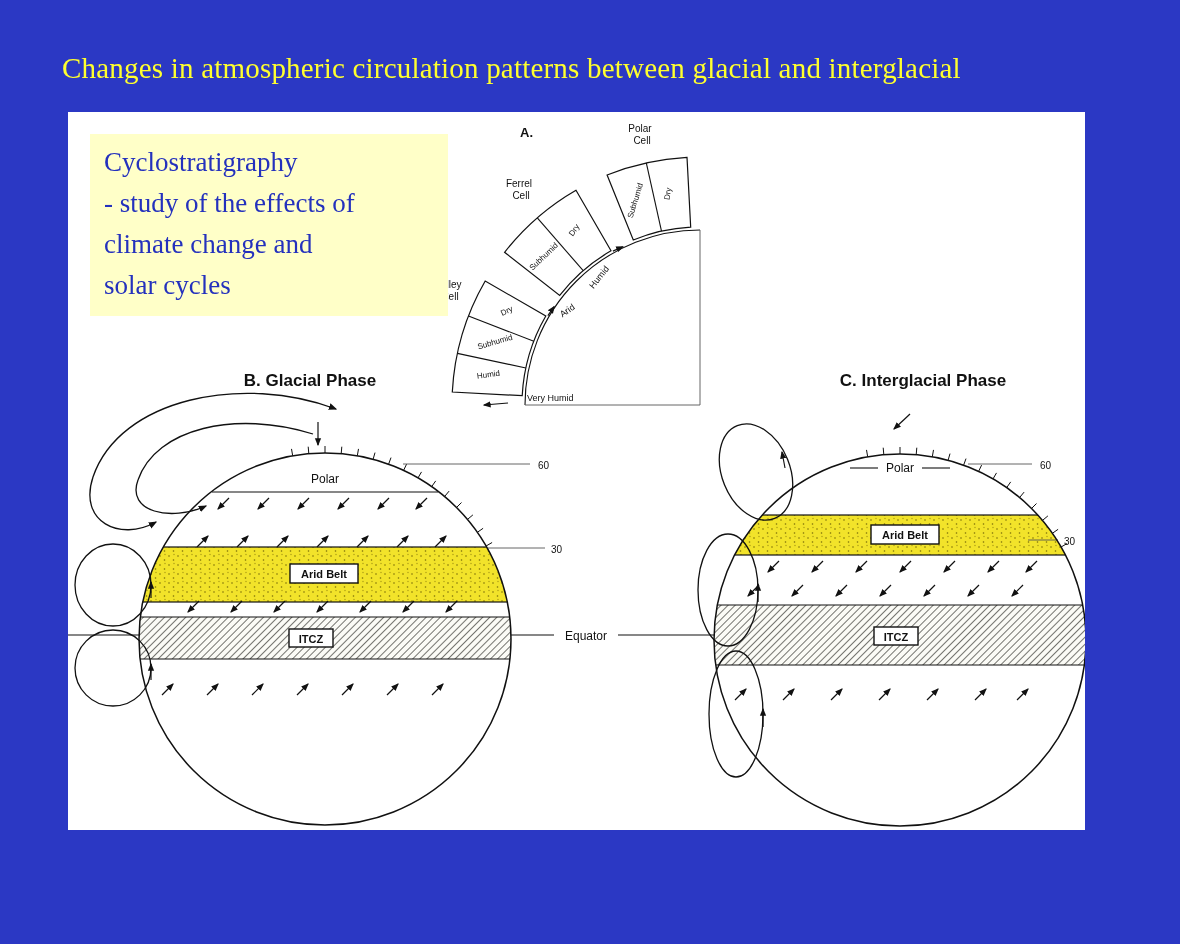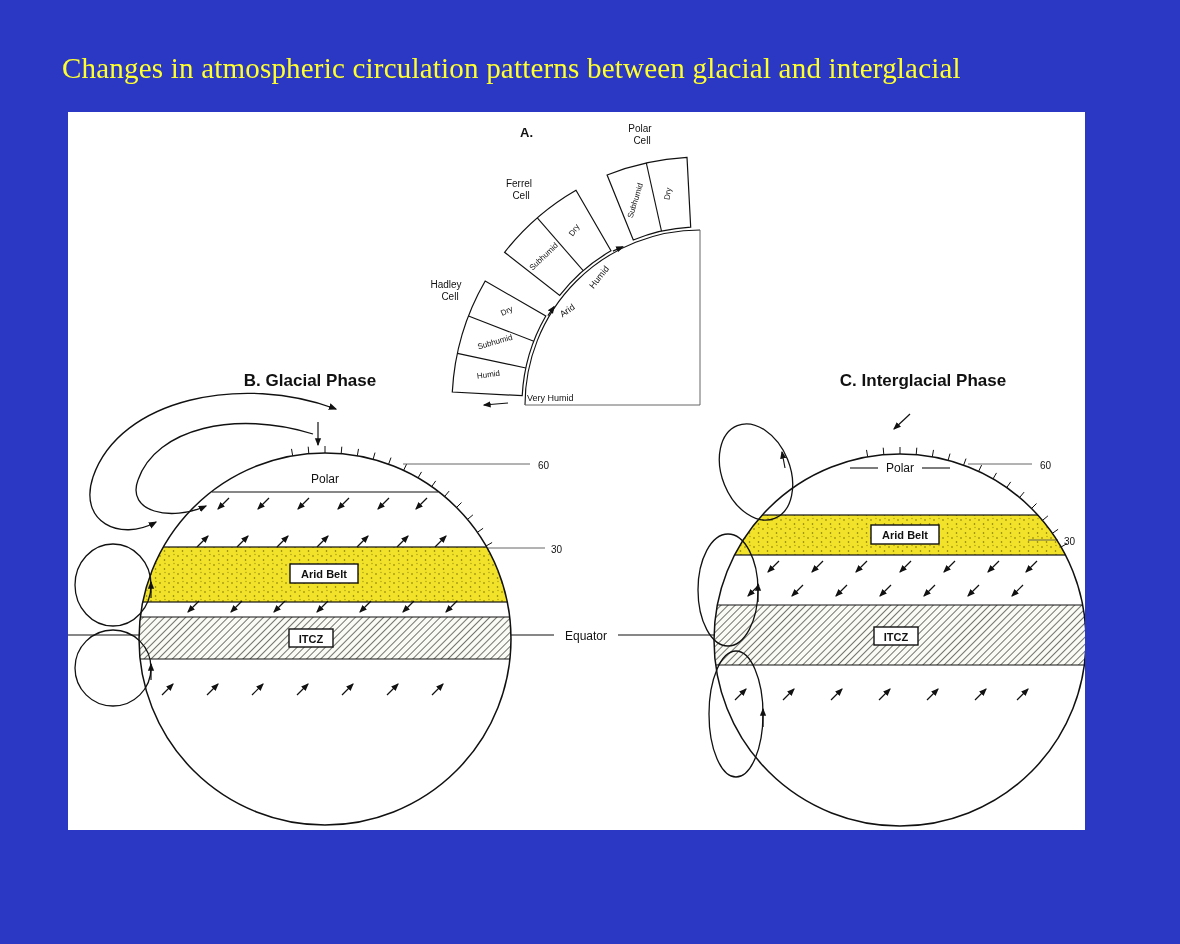--- a/index.html
+++ b/index.html
@@ -26,20 +26,26 @@
   .labelbox{fill:#ffffff;stroke:#111;stroke-width:1.4;}
 </style>
 </head>
 <body>
 
 <div class="slide">
   <div class="slide-title">Changes in atmospheric circulation patterns between glacial and interglacial</div>
 
   <div class="content">
 
+    <div class="note">
+      <div>Cyclostratigraphy</div>
+      <div>- study of the effects of</div>
+      <div>climate change and</div>
+      <div>solar cycles</div>
+    </div>
 
     <svg class="fig" width="1017" height="718" viewBox="0 0 1017 718">
       <defs>
         <marker id="arr" viewBox="0 0 10 10" refX="8.5" refY="5" markerWidth="6.5" markerHeight="6.5" orient="auto-start-reverse">
           <path d="M0,1 L10,5 L0,9 z" fill="#111"></path>
         </marker>
         <pattern id="hatch" width="5" height="5" patternUnits="userSpaceOnUse" patternTransform="rotate(45)">
           <rect width="5" height="5" fill="#fbfbf6"></rect>
           <line x1="0" y1="0" x2="0" y2="5" stroke="#3a3a35" stroke-width="1.4"></line>
         </pattern>

